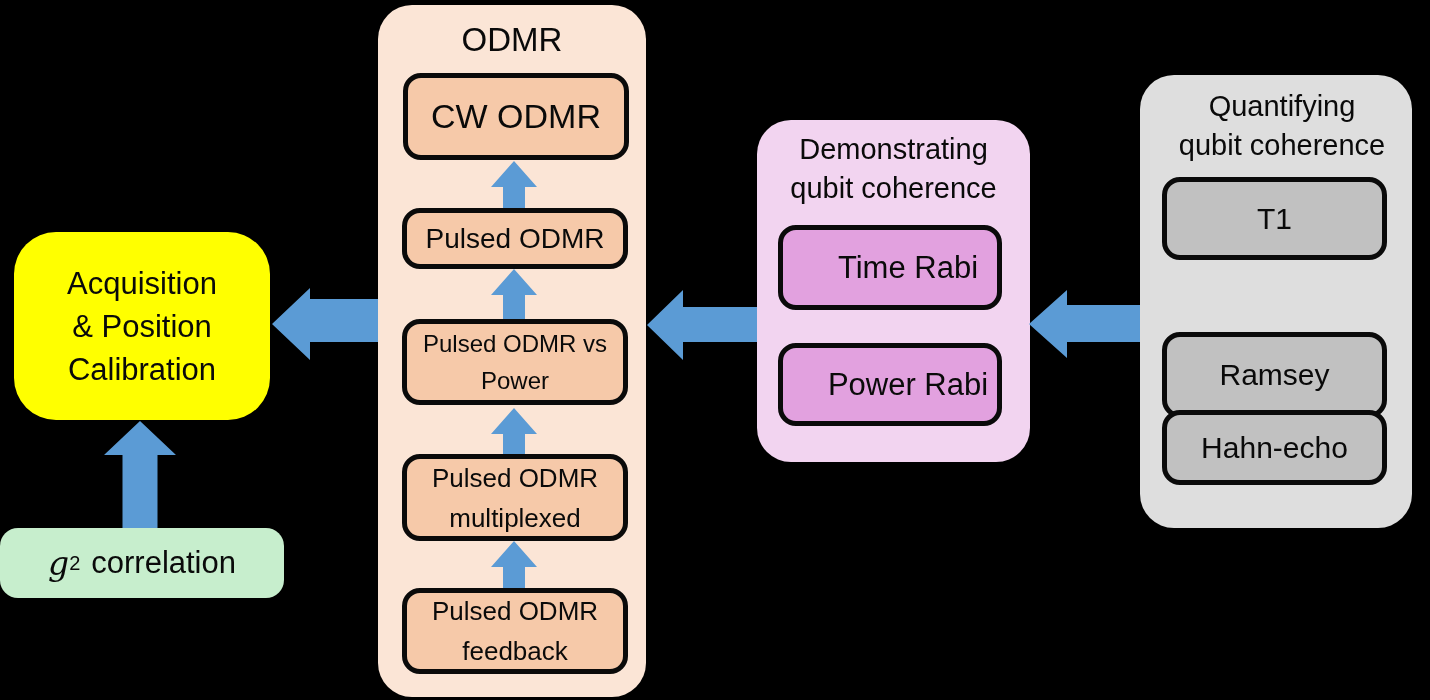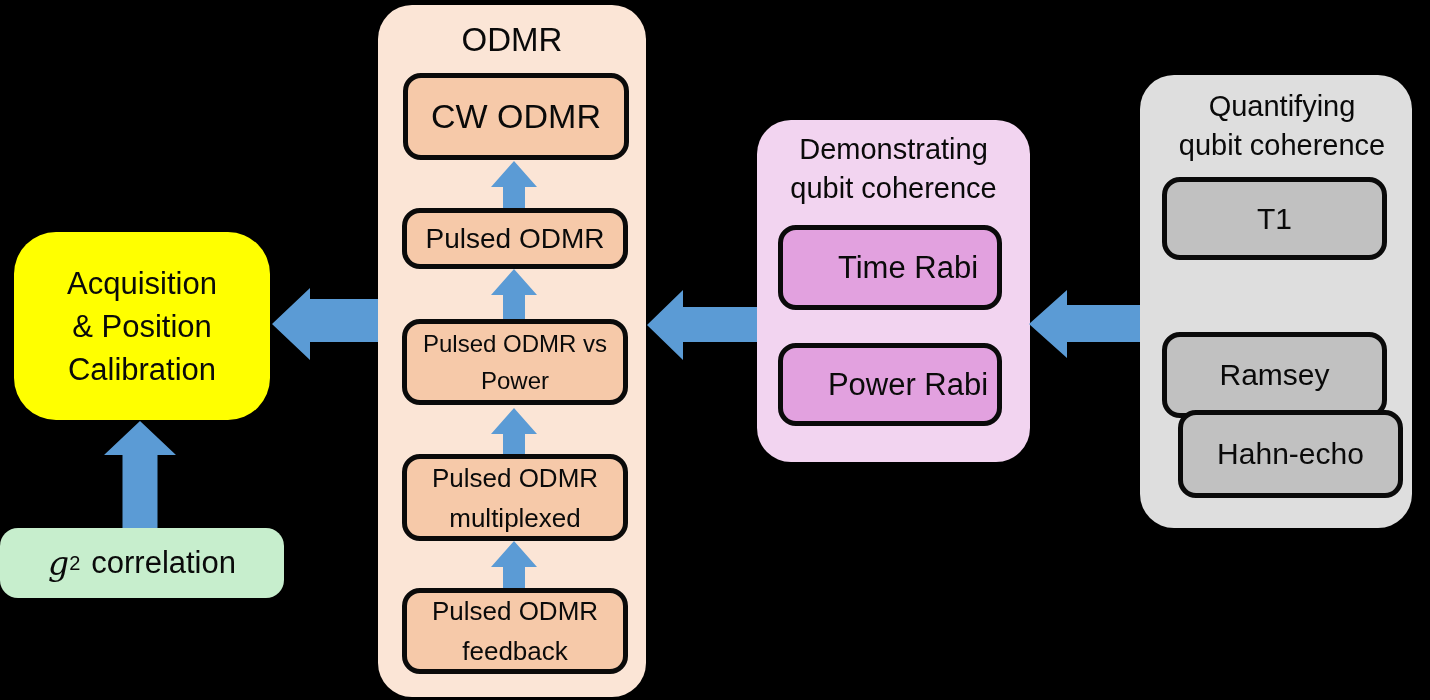--- a/index.html
+++ b/index.html
@@ -44,21 +44,21 @@
   .b-p1   {left:402px;top:208px;width:226px;height:61px;font-size:28px;}
   .b-p2   {left:402px;top:319px;width:226px;height:86px;font-size:24px;line-height:37px;}
   .b-p3   {left:402px;top:454px;width:226px;height:87px;font-size:26px;line-height:40px;}
   .b-p4   {left:402px;top:588px;width:226px;height:86px;font-size:26px;line-height:40px;}
 
   .b-time {left:778px;top:225px;width:224px;height:85px;font-size:31px;}
   .b-power{left:778px;top:343px;width:224px;height:83px;font-size:31px;text-align:center;}
 
   .b-t1   {left:1162px;top:177px;width:225px;height:83px;font-size:30px;}
   .b-ram  {left:1162px;top:293px;width:225px;height:86px;font-size:30px;margin-top:39px;}
-  .b-hahn {left:1162px;top:410px;width:225px;height:88px;font-size:30px;margin-left:16px;}
+  .b-hahn {left:1162px;top:410px;width:225px;height:75px;font-size:30px;}
 
   .line{display:block;}
   svg{display:block;}
 </style>
 </head>
 <body>
 
 <div class="canvas">
 
   <div class="abs center col node-yellow">

